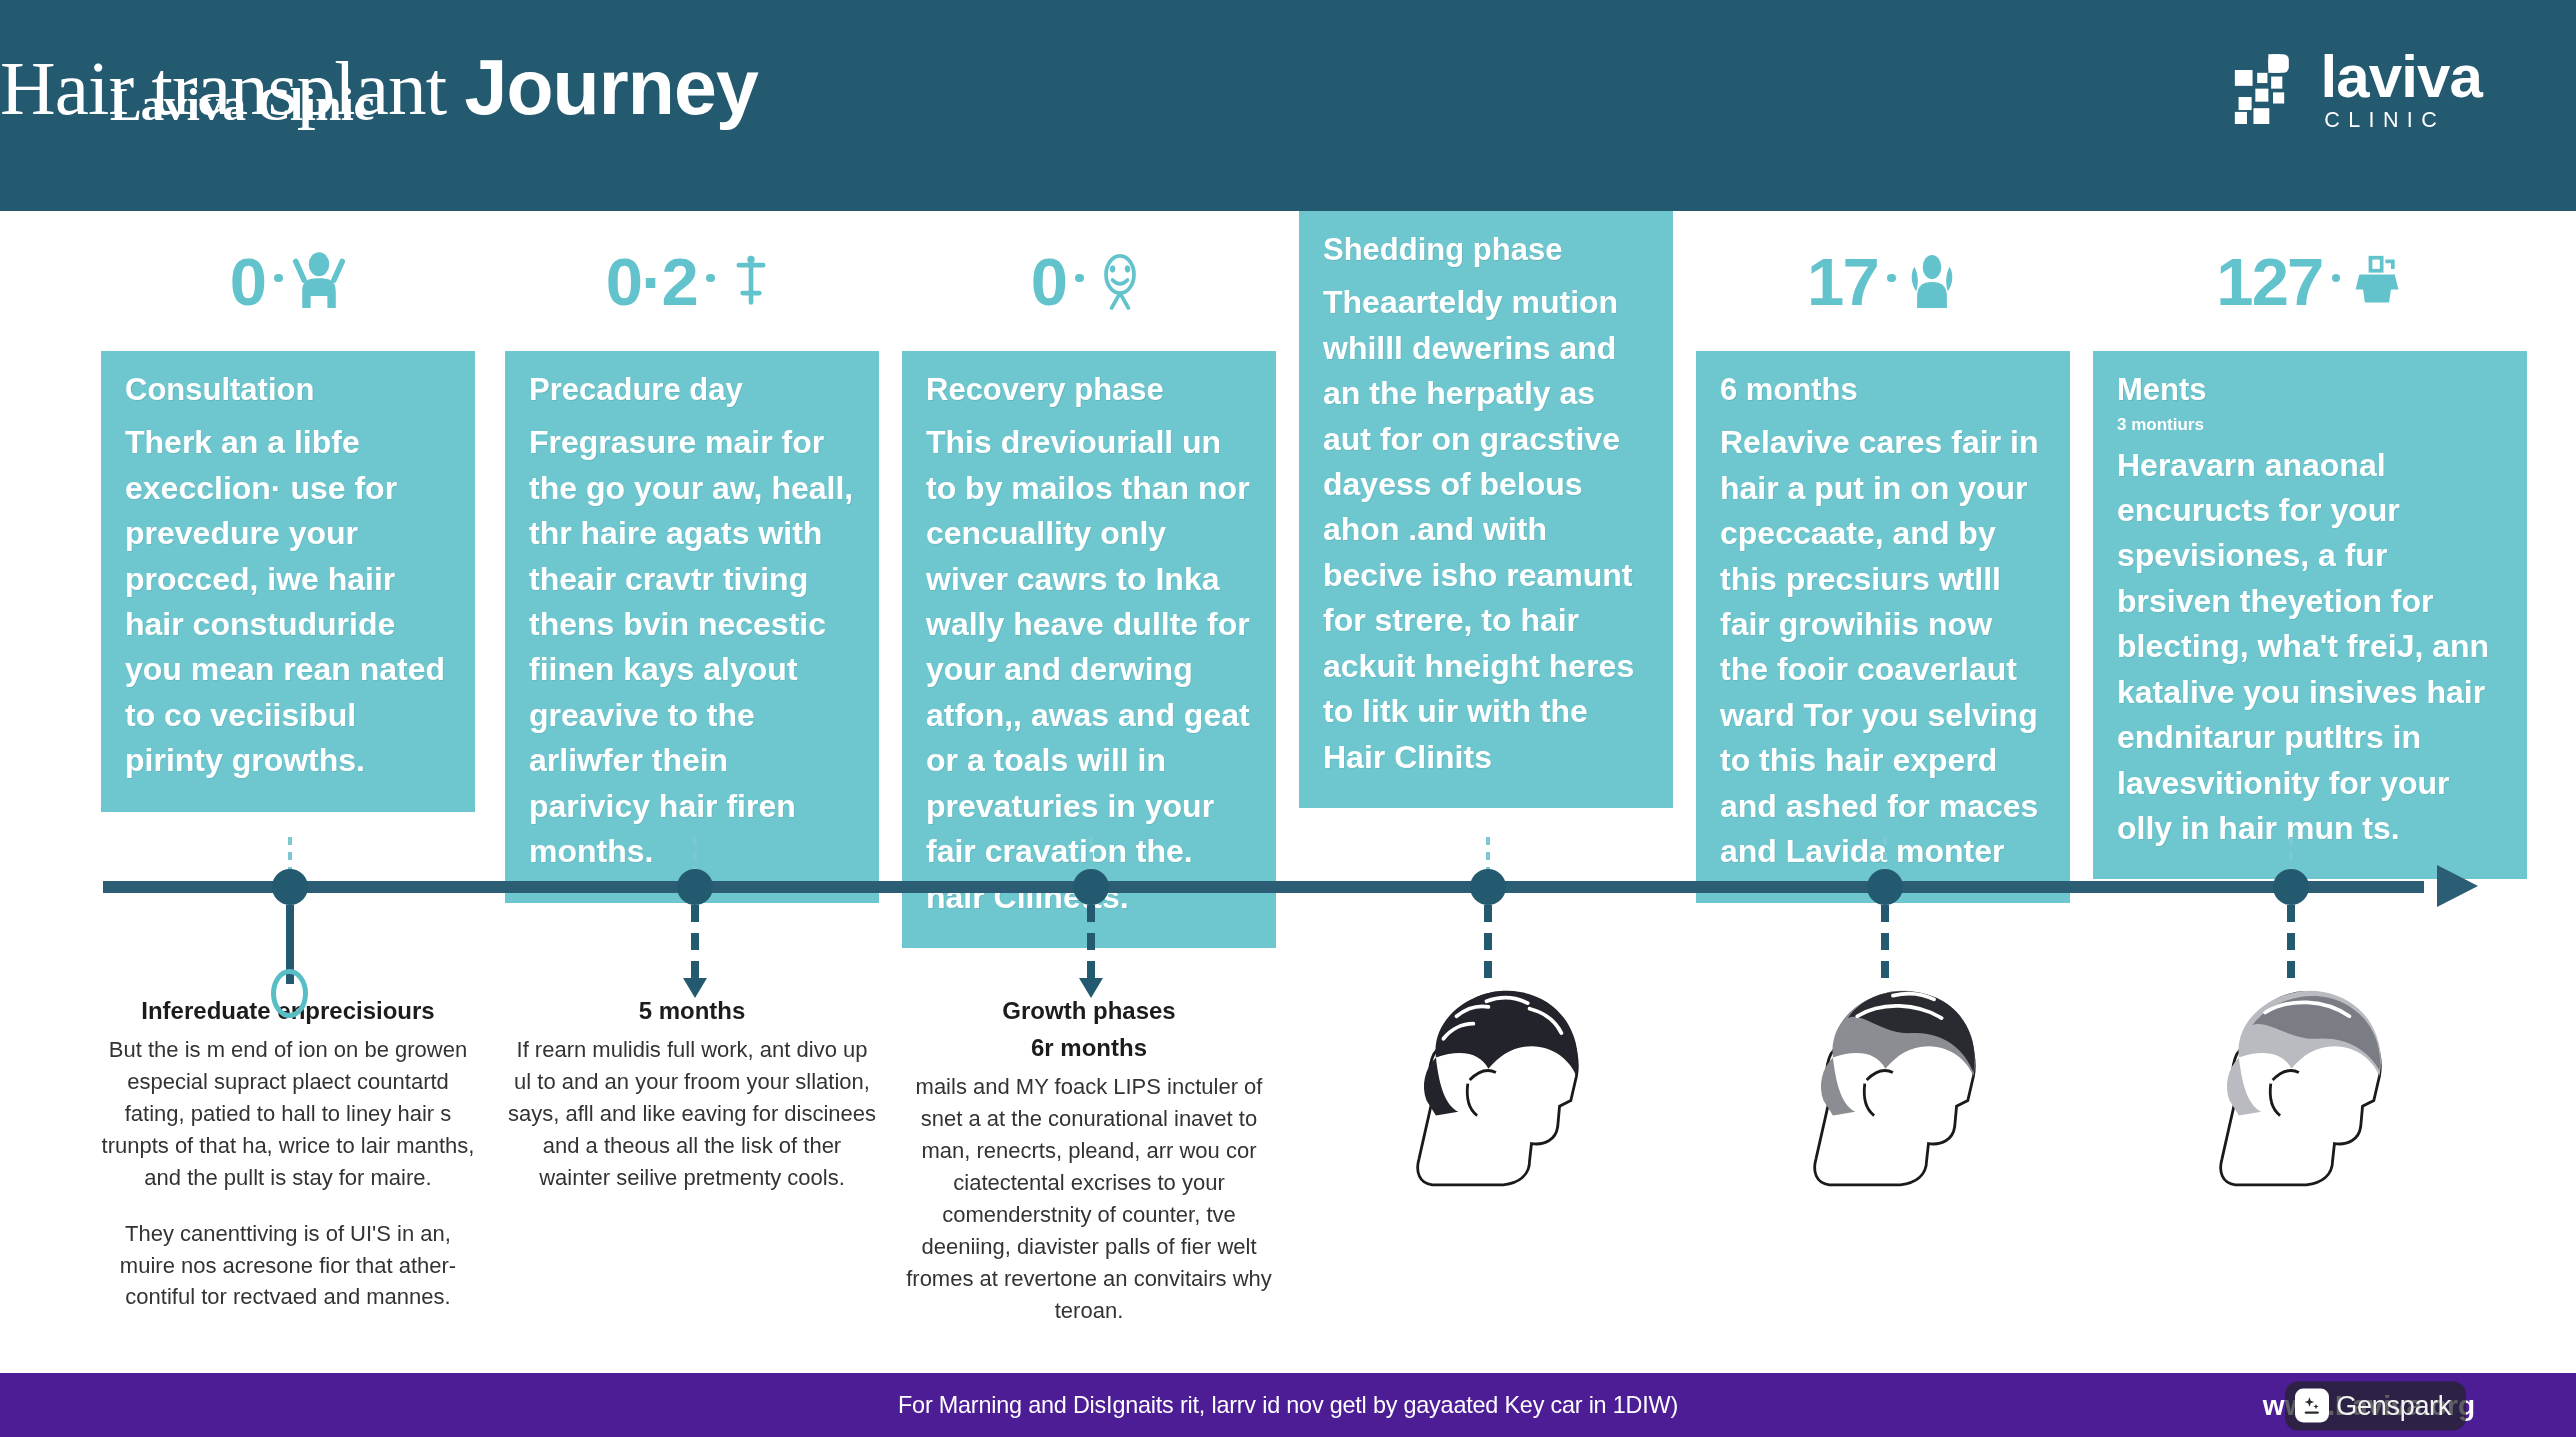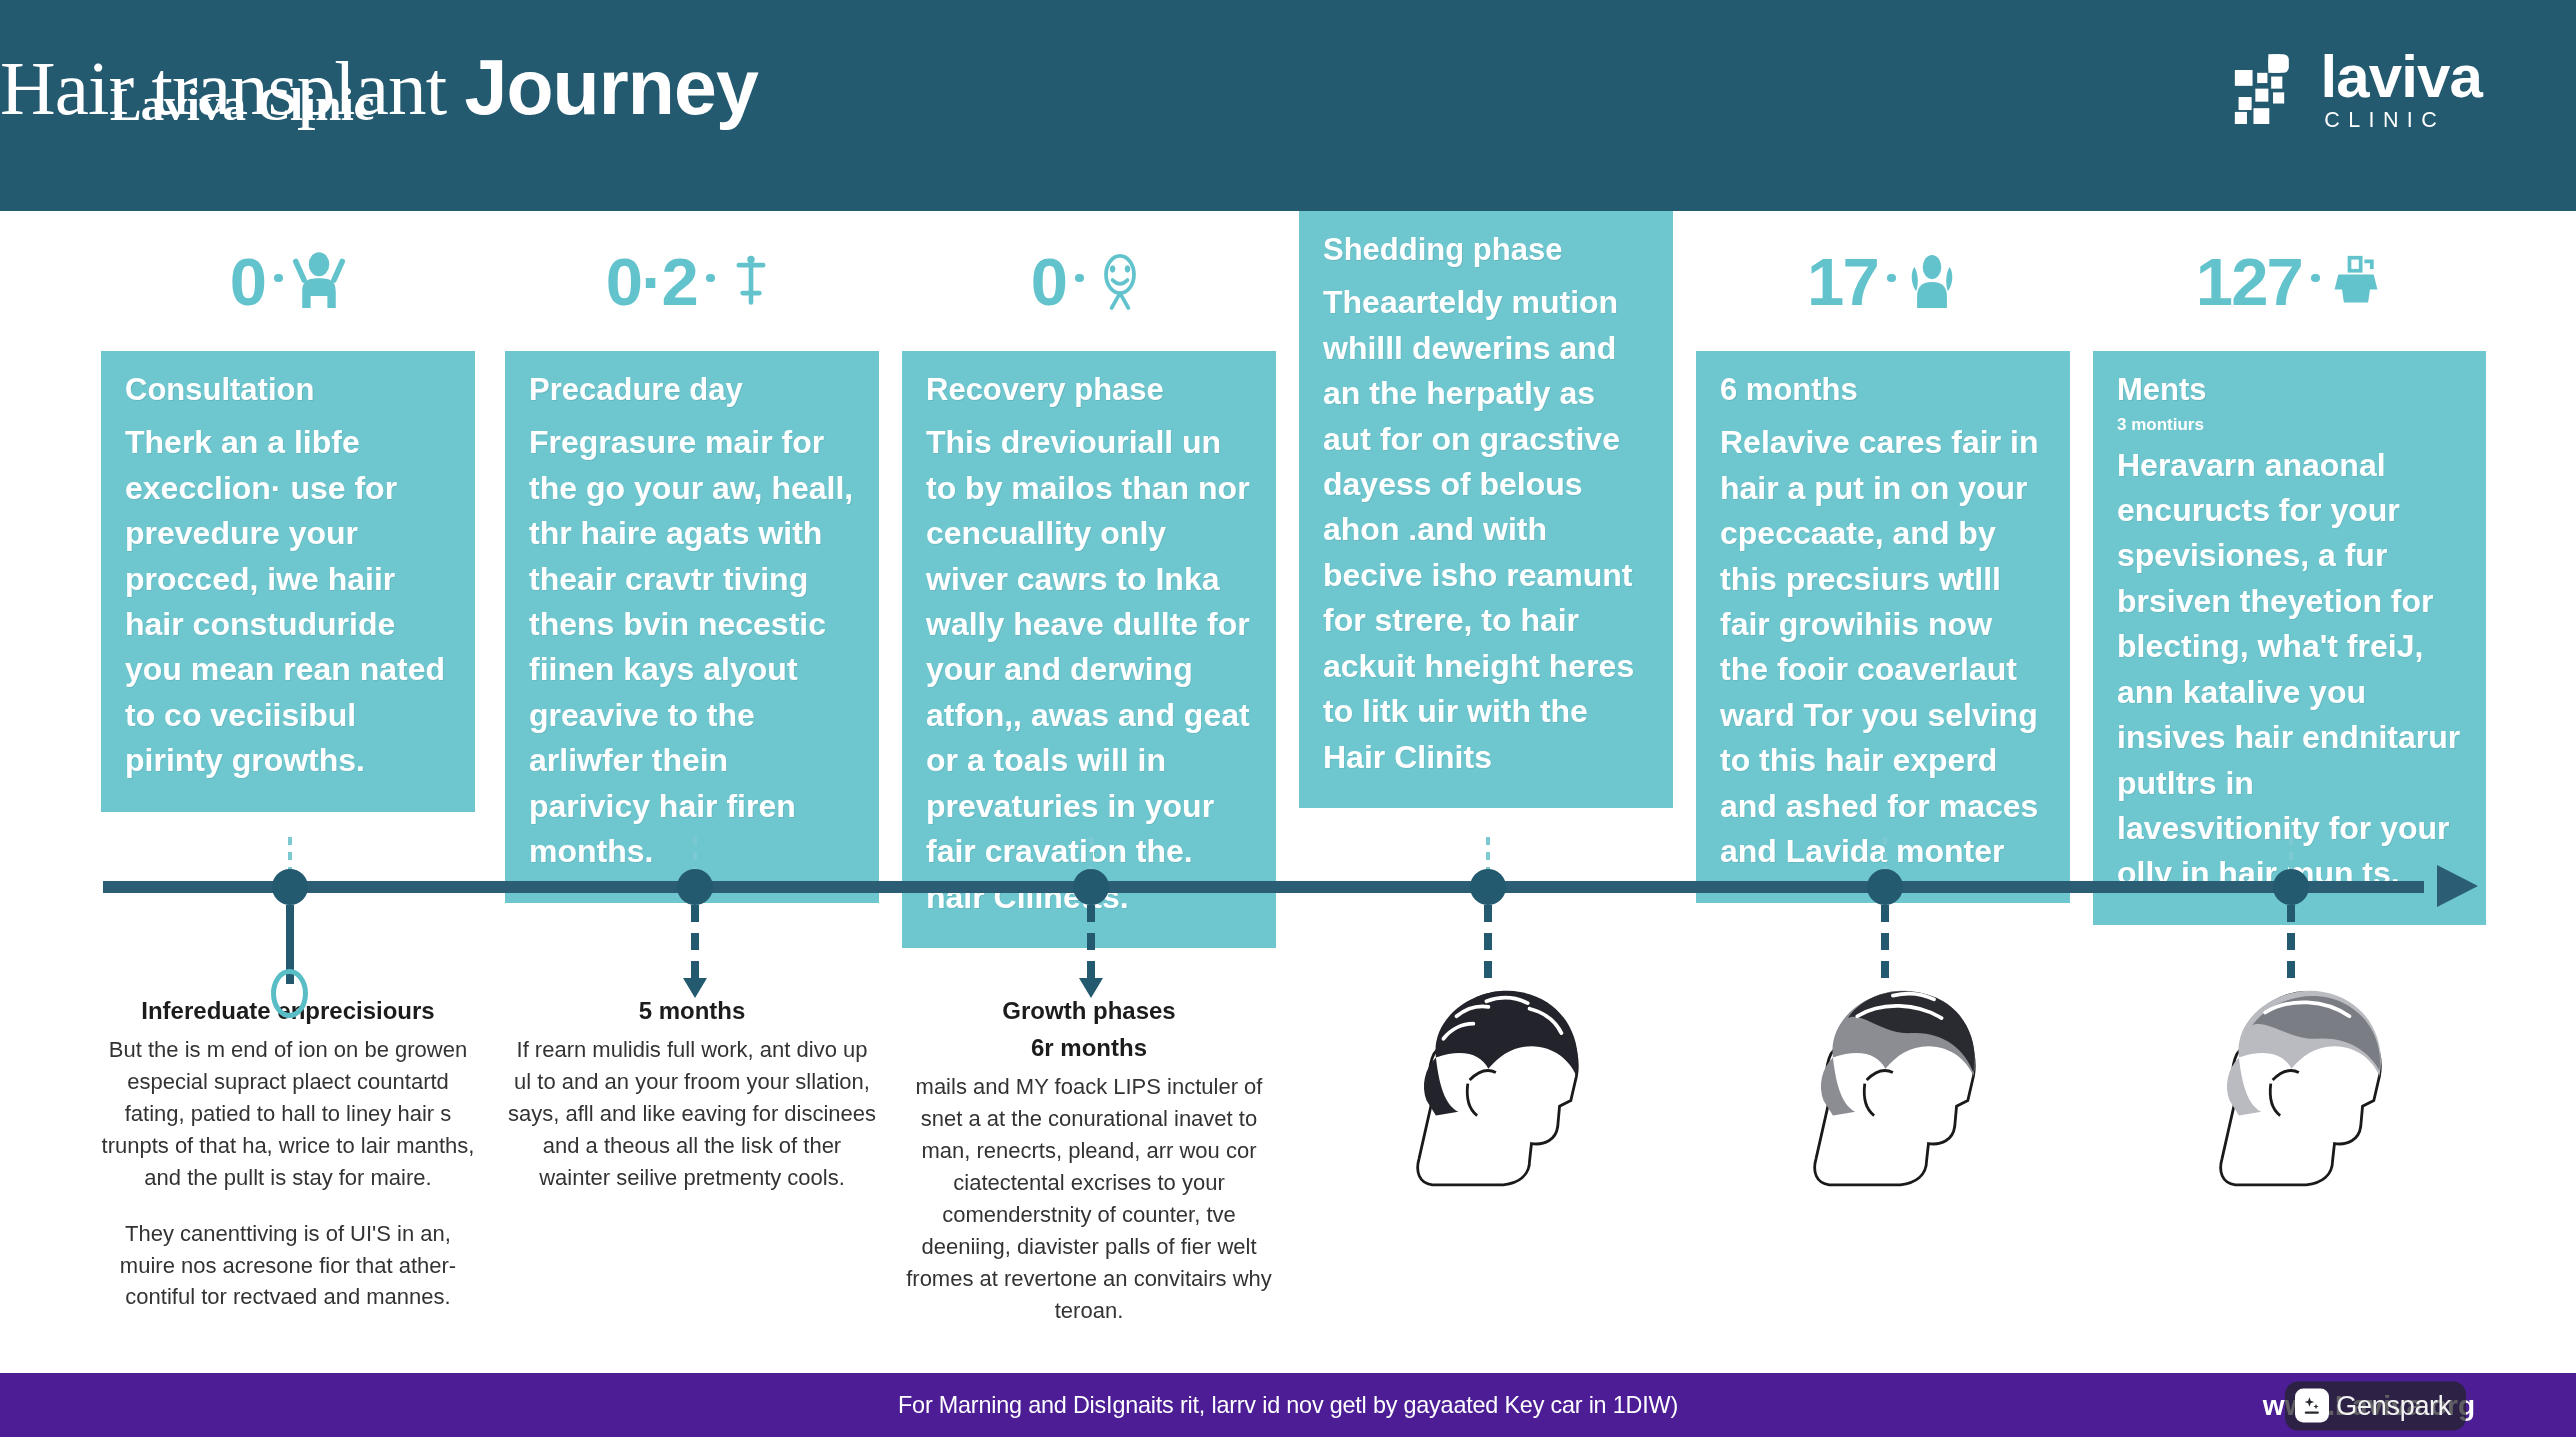--- a/index.html
+++ b/index.html
@@ -432,21 +432,21 @@
       <path d="M96 104 C90 60 140 26 186 34 C232 42 254 84 246 124 C240 108 222 92 198 92 C178 92 164 102 152 116 C144 100 124 94 96 104 Z" fill="#8b8d92"></path>
       <path d="M96 104 C100 140 108 156 120 162 L96 166 L86 150 C80 134 84 116 96 104 Z" fill="#8b8d92"></path>
       <path d="M112 62 C130 34 172 26 206 40 C238 54 252 88 246 120 C236 94 212 76 180 78 C150 80 126 54 112 62 Z" fill="#2a2a31"></path>
       <path d="M122 60 C148 44 186 46 212 62" stroke="#ffffff" stroke-width="4" fill="none" stroke-linecap="round"></path>
       <path d="M160 38 C176 34 192 36 204 42" stroke="#ffffff" stroke-width="4" fill="none" stroke-linecap="round"></path>
       <path d="M132 128 C142 118 152 116 160 120" stroke="#1a1a1a" stroke-width="3" fill="none"></path>
       <path d="M130 132 C128 148 132 160 140 166" stroke="#1a1a1a" stroke-width="3" fill="none"></path>
     </svg>
   </div>
 
-  <div class="col" style="left:2093px; width:393px">
+  <div class="col" style="left:2093px; width:434px">
     <div class="stat">
       <span class="stat-num">127</span>
       <span class="stat-dot"></span>
       <svg class="stat-ico" viewBox="0 0 58 62">
         <rect x="22" y="6" width="12" height="14" fill="none" stroke="#63c3cc" stroke-width="4"></rect>
         <path d="M38 10 L46 10 L46 18" stroke="#63c3cc" stroke-width="4" fill="none"></path>
         <path d="M10 24 L48 24 L52 40 L44 40 L42 54 L16 54 L14 40 L6 40 Z" fill="#63c3cc"></path>
       </svg>
     </div>
     <div class="card">

